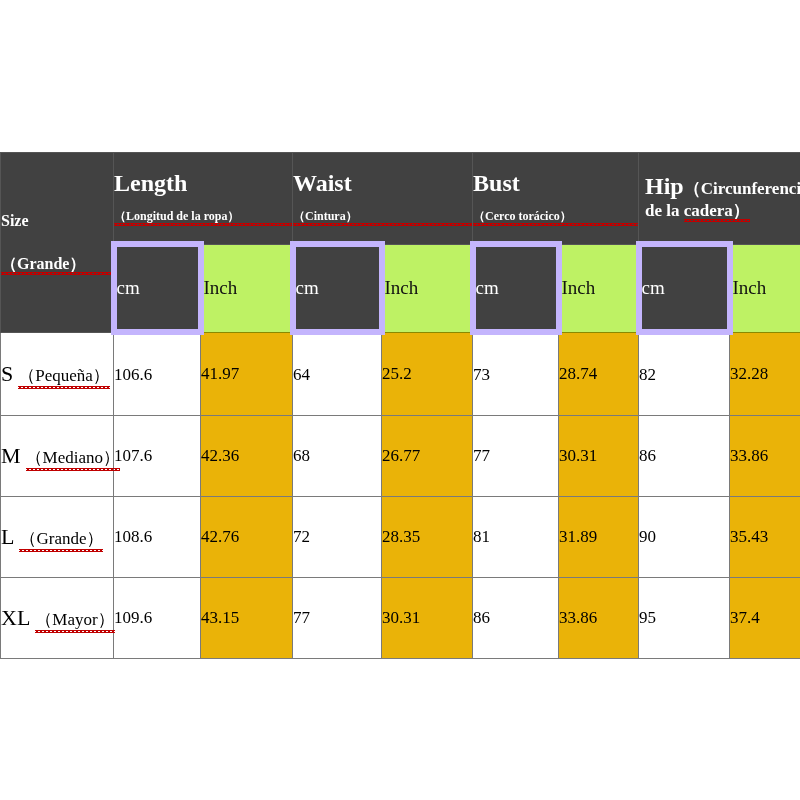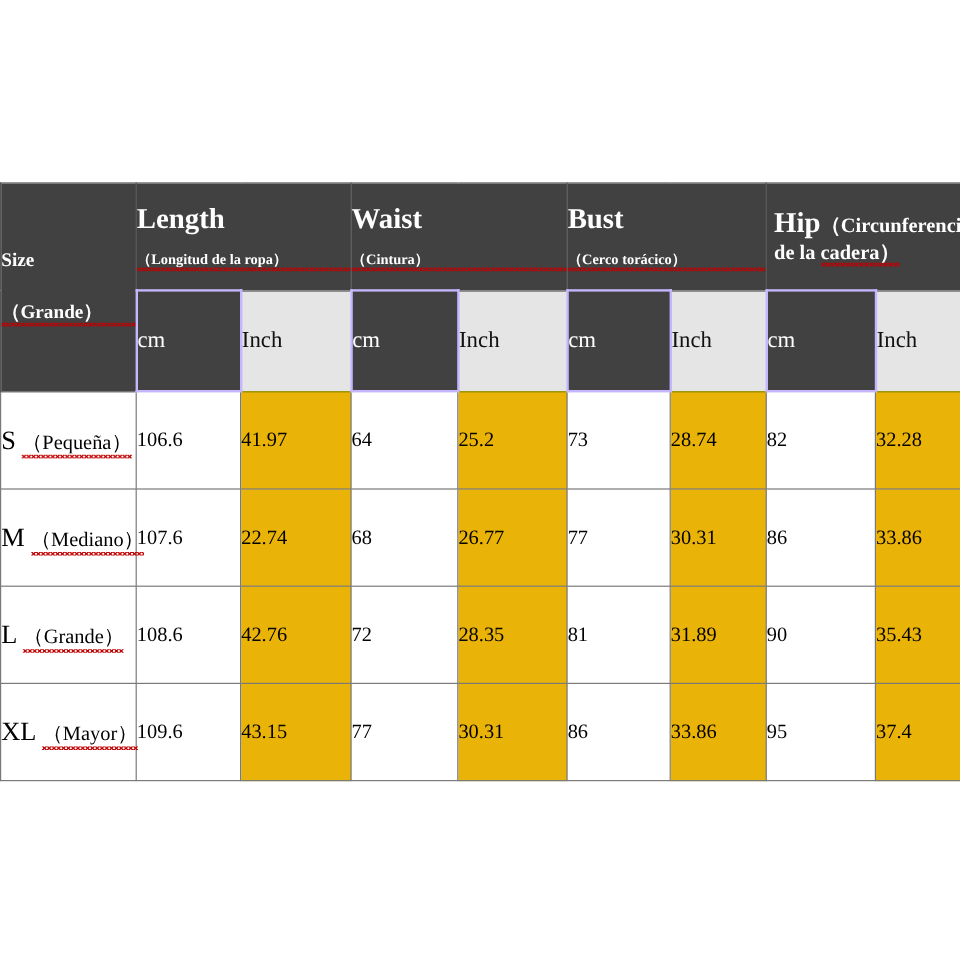--- a/index.html
+++ b/index.html
@@ -38,26 +38,26 @@
   
   .hdr {
     background: #414141;
     color: #ffffff;
     border: 1px solid #555555;
     font-weight: bold;
   }
   .hdr-unit {
     background: #414141;
     color: #ffffff;
-    border: 2px solid #c4b5fd;
+    border: 6px solid #c4b5fd;
     height: 82px;
     font-size: 19px;
   }
   .hdr-unit.inch {
-    background: #e5e5e5;
+    background: #bef264;
     color: #111111;
     border: 1px solid #8a8a00;
   }
 
   .size-cell {
     height: 170px;
     font-size: 16px;
     line-height: 1.1;
   }
   .size-cell .ln1 { display: block; margin-bottom: 26px; }
@@ -208,21 +208,21 @@
         <td>82</td>
         <td class="inch">32.28</td>
       </tr>
 
       <tr class="data-row">
         <td class="sizelbl">
           <span class="sz-abbr">M</span>
           <span class="sz-full sp">（Mediano）</span>
         </td>
         <td>107.6</td>
-        <td class="inch">22.74</td>
+        <td class="inch">42.36</td>
         <td>68</td>
         <td class="inch">26.77</td>
         <td>77</td>
         <td class="inch">30.31</td>
         <td>86</td>
         <td class="inch">33.86</td>
       </tr>
 
       <tr class="data-row">
         <td class="sizelbl">

